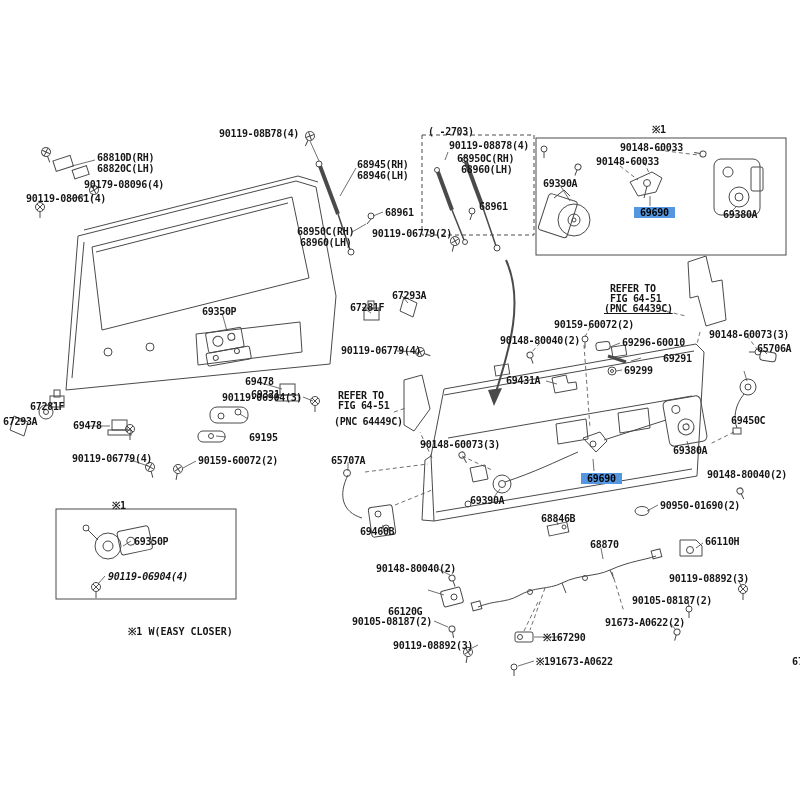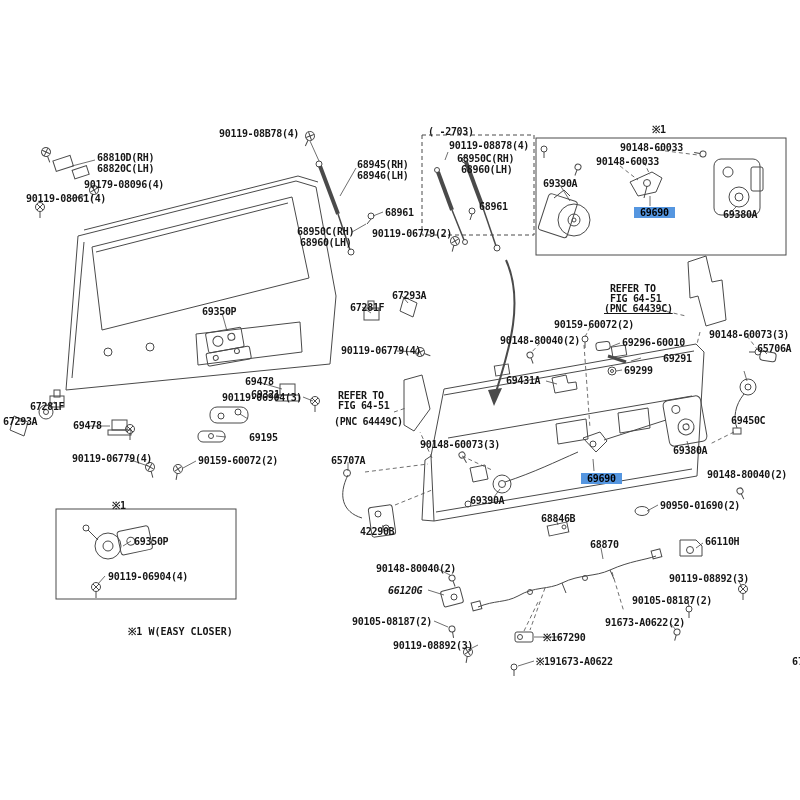--- a/index.html
+++ b/index.html
@@ -379,28 +379,28 @@
     <div class="label" style="left: 673px; top: 445px;">69380A</div>
     <div class="label" style="left: 72px; top: 453px;">90119-06779(4)</div>
     <div class="label" style="left: 198px; top: 455px;">90159-60072(2)</div>
     <div class="label" style="left: 331px; top: 455px;">65707A</div>
     <div class="label hl" style="left: 581px; top: 473px;">69690</div>
     <div class="label" style="left: 707px; top: 469px;">90148-80040(2)</div>
     <div class="label" style="left: 470px; top: 495px;">69390A</div>
     <div class="label" style="left: 660px; top: 500px;">90950-01690(2)</div>
     <div class="label" style="left: 112px; top: 500px;">※1</div>
     <div class="label" style="left: 541px; top: 513px;">68846B</div>
-    <div class="label" style="left: 360px; top: 526px;">42290B</div>
+    <div class="label" style="left: 360px; top: 526px;">69460B</div>
     <div class="label" style="left: 705px; top: 536px;">66110H</div>
     <div class="label" style="left: 134px; top: 536px;">69350P</div>
     <div class="label" style="left: 590px; top: 539px;">68870</div>
     <div class="label" style="left: 669px; top: 573px;">90119-08892(3)</div>
-    <div class="label" style="left: 108px; top: 571px;">90119-06904(4)</div>
+    <div class="label" style="left: 108px; top: 571px; font-style: italic;">90119-06904(4)</div>
     <div class="label" style="left: 376px; top: 563px;">90148-80040(2)</div>
-    <div class="label" style="left: 388px; top: 585px; font-style: italic;">66120G</div>
+    <div class="label" style="left: 388px; top: 606px;">66120G</div>
     <div class="label" style="left: 632px; top: 595px;">90105-08187(2)</div>
     <div class="label" style="left: 352px; top: 616px;">90105-08187(2)</div>
     <div class="label" style="left: 605px; top: 617px;">91673-A0622(2)</div>
     <div class="label" style="left: 543px; top: 632px;">※167290</div>
     <div class="label" style="left: 393px; top: 640px;">90119-08892(3)</div>
     <div class="label" style="left: 536px; top: 656px;">※191673-A0622</div>
   </div>
 
 <div class="footnote" style="left:128px;top:624px">※1 W(EASY CLOSER)</div>
 

